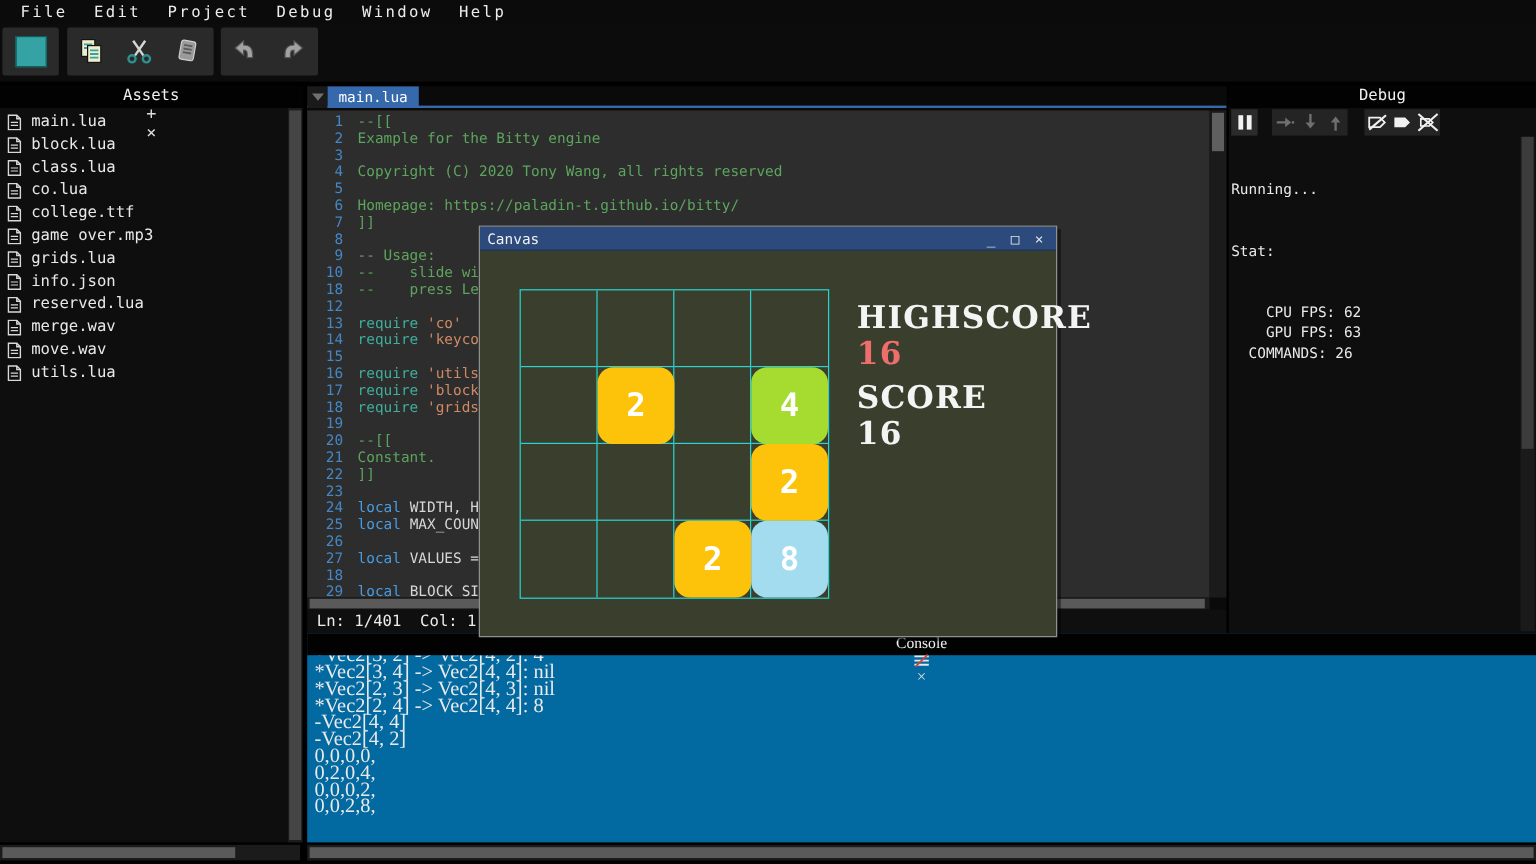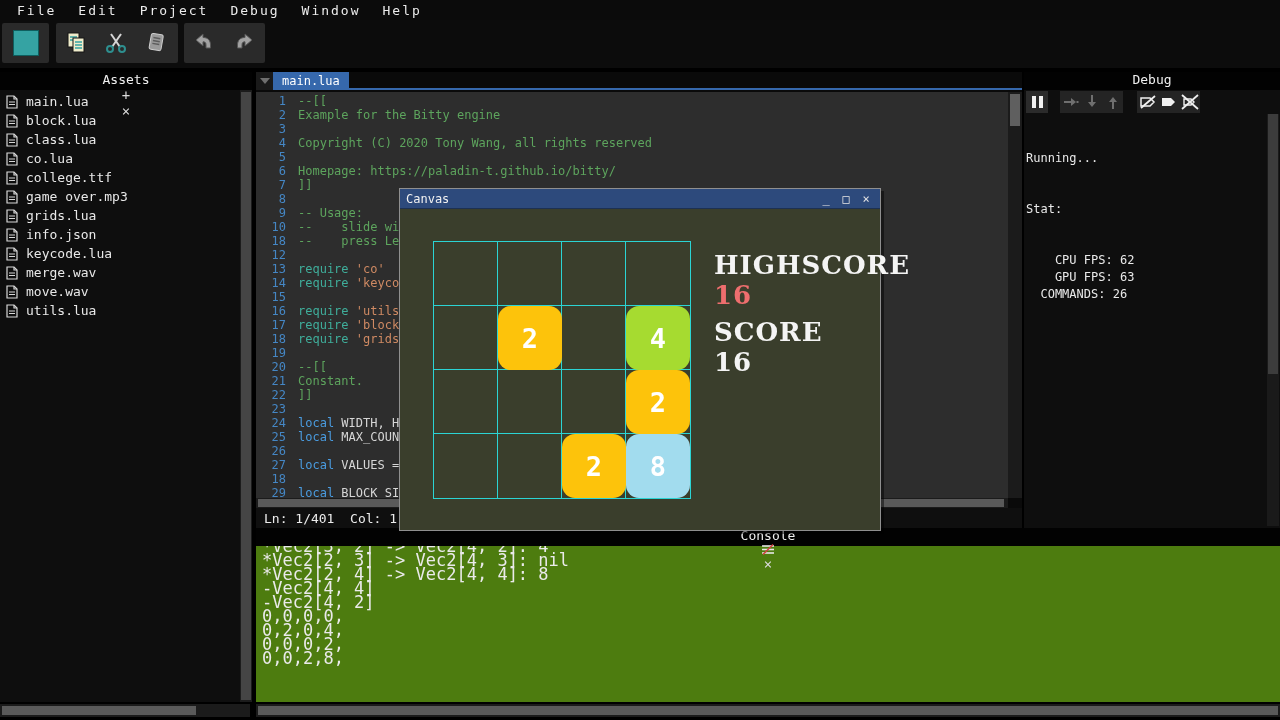--- a/index.html
+++ b/index.html
@@ -61,21 +61,21 @@
   .dbg-btn { width:22px; height:22px; background:#2b2b2b; display:flex; align-items:center; justify-content:center; }
   .dbg-group { height:22px; background:#242424; display:flex; align-items:center; }
   .dbg-gbtn { width:21px; height:22px; display:flex; align-items:center; justify-content:center; }
   .pause-bars { display:flex; gap:3px; }
   .pause-bars i { display:block; width:4px; height:12px; background:#f2f2f2; }
   .debug-content { position:absolute; left:2px; top:44px; right:16px; font-size:12px; line-height:17px; white-space:pre; color:#e9e9e9; }
   .debug-vscroll { position:absolute; right:1px; top:42px; width:12px; height:412px; background:#1a1a1a; }
   .debug-vscroll .thumb { position:absolute; left:1px; right:1px; top:0; height:260px; background:#3c3c3c; }
 
   
-  .console-panel { position:absolute; left:256px; top:528px; width:1024px; height:174px; background:#4d7c0f; }
+  .console-panel { position:absolute; left:256px; top:528px; width:1024px; height:174px; background:#0369a1;font-family:Liberation Serif, serif; }
   .console-panel .panel-header { z-index:5; }
   .console-content { position:absolute; left:6px; top:18px; right:4px; bottom:0; overflow:hidden; }
   .console-line { height:14px; line-height:14px; font-size:17px; white-space:pre; color:#eaeaea; }
   .console-first-offset { margin-top:-7px; }
 
   
   .canvas-window { position:absolute; left:399px; top:188px; width:482px; height:343px; border:1px solid #8f8f8f; background:#3a3e2c; z-index:50; box-shadow:3px 3px 0 rgba(0,0,0,.45); }
   .canvas-titlebar { position:absolute; left:0; top:0; right:0; height:20px; background:#2d4a7c; display:flex; align-items:center; padding:0 6px; border-bottom:1px solid #1d3152; }
   .canvas-title { flex:1; font-size:12px; color:#f2f2f2; }
   .win-btn { width:16px; height:16px; margin-left:4px; color:#e4e4e4; font-size:12px; display:flex; align-items:center; justify-content:center; }
@@ -235,21 +235,21 @@
         </svg>
         <span>info.json</span>
       </div>
       <div class="asset-item">
         <svg width="12" height="14" viewBox="0 0 12 14">
           <path d="M1 1 h7 l3 3 v9 h-10 z" fill="none" stroke="#d8d8d8" stroke-width="1.2"></path>
           <path d="M8 1 v3 h3" fill="none" stroke="#d8d8d8" stroke-width="1.2"></path>
           <line x1="3" y1="7" x2="9" y2="7" stroke="#d8d8d8"></line>
           <line x1="3" y1="9.5" x2="9" y2="9.5" stroke="#d8d8d8"></line>
         </svg>
-        <span>keycode.lua</span>
+        <span>reserved.lua</span>
       </div>
       <div class="asset-item">
         <svg width="12" height="14" viewBox="0 0 12 14">
           <path d="M1 1 h7 l3 3 v9 h-10 z" fill="none" stroke="#d8d8d8" stroke-width="1.2"></path>
           <path d="M8 1 v3 h3" fill="none" stroke="#d8d8d8" stroke-width="1.2"></path>
           <line x1="3" y1="7" x2="9" y2="7" stroke="#d8d8d8"></line>
           <line x1="3" y1="9.5" x2="9" y2="9.5" stroke="#d8d8d8"></line>
         </svg>
         <span>merge.wav</span>
       </div>
@@ -394,20 +394,21 @@
         <line x1="1" y1="6.5" x2="13" y2="6.5" stroke="#e8e8e8" stroke-width="1.6"></line>
         <line x1="1" y1="10" x2="13" y2="10" stroke="#e8e8e8" stroke-width="1.6"></line>
         <line x1="2" y1="11.5" x2="12" y2="1.5" stroke="#d04040" stroke-width="1.6"></line>
       </svg>
     </span>
     <span class="hdr-btn">×</span>
   </div>
   <div class="console-content">
     <div id="console-lines" class="console-first-offset">
         <div class="console-line">*Vec2[3, 2] -&gt; Vec2[4, 2]: 4</div>
+        <div class="console-line">*Vec2[3, 4] -&gt; Vec2[4, 4]: nil</div>
         <div class="console-line">*Vec2[2, 3] -&gt; Vec2[4, 3]: nil</div>
         <div class="console-line">*Vec2[2, 4] -&gt; Vec2[4, 4]: 8</div>
         <div class="console-line">-Vec2[4, 4]</div>
         <div class="console-line">-Vec2[4, 2]</div>
         <div class="console-line">0,0,0,0,</div>
         <div class="console-line">0,2,0,4,</div>
         <div class="console-line">0,0,0,2,</div>
         <div class="console-line">0,0,2,8,</div>
       </div>
   </div>

